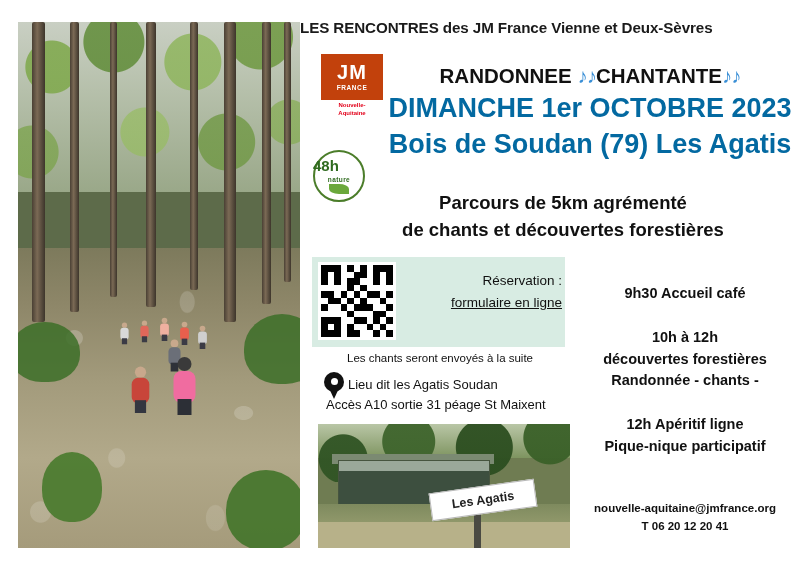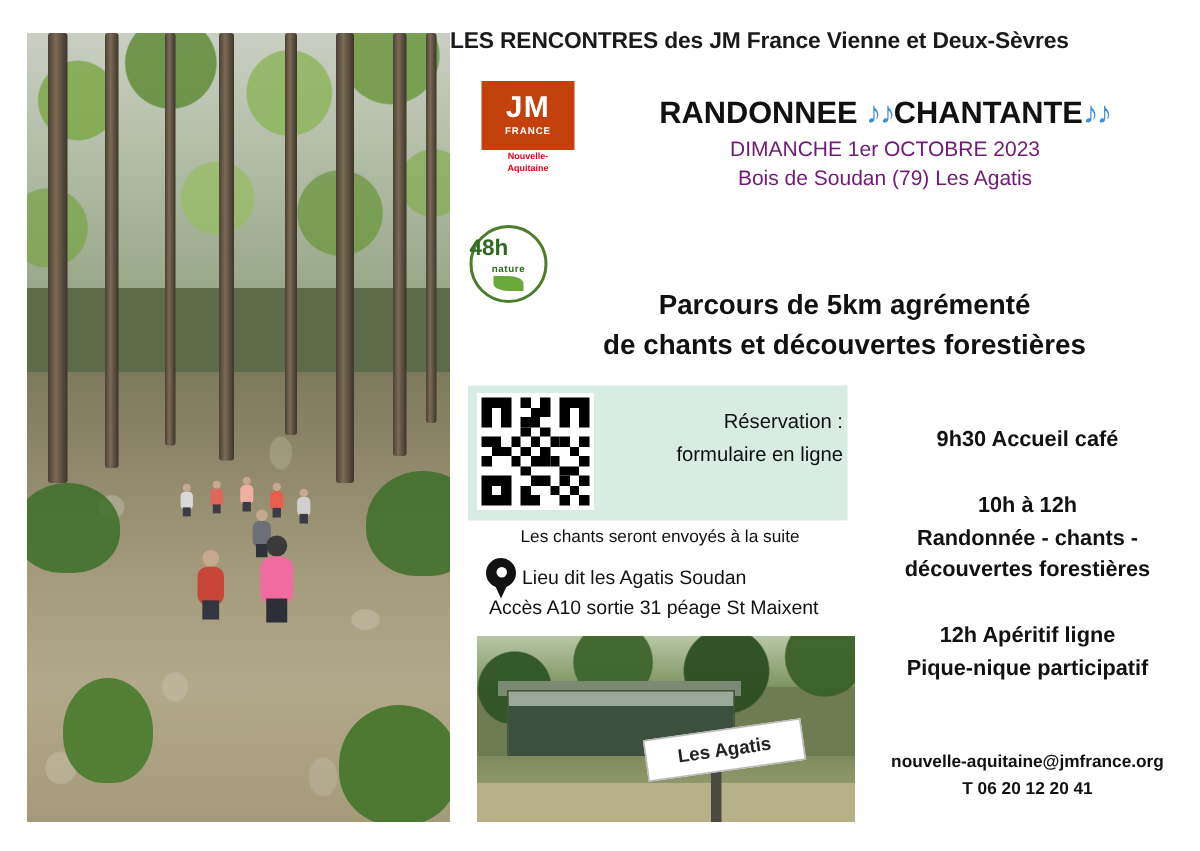--- a/index.html
+++ b/index.html
@@ -216,23 +216,23 @@
     font-size: 20.5px;
     font-weight: bold;
     color: #111111;
     line-height: 1.35;
   }
   .note {
     color: #3a8fd6;
     letter-spacing: -1px;
   }
   .t-line2, .t-line3 {
-    font-size: 14px;
-    font-weight: normal;
-    color: #701a75;
+    font-size: 27px;
+    font-weight: bold;
+    color: #0369a1;
     line-height: 1.35;
   }
 
   .parcours {
     position: absolute;
     left: 330px;
     top: 190px;
     width: 466px;
     text-align: center;
     font-size: 18.5px;
@@ -276,20 +276,21 @@
     position: absolute;
     left: 404px;
     top: 270px;
     width: 158px;
     text-align: right;
     font-size: 13.5px;
     color: #111111;
     line-height: 1.6;
   }
   .resa-text .link {
+    text-decoration: underline;
   }
   .chants-suite {
     position: absolute;
     left: 312px;
     top: 352px;
     width: 256px;
     text-align: center;
     font-size: 11.5px;
     color: #111111;
   }
@@ -683,22 +684,22 @@
     <div class="p2ground"></div>
     <div class="p2path"></div>
     <div class="p2post"></div>
     <div class="p2sign">Les Agatis</div>
   </div>
 
   <div class="schedule">
     <div class="sch-item">9h30 Accueil café</div>
     <div class="sch-gap"></div>
     <div class="sch-item">10h à 12h</div>
+    <div class="sch-item">découvertes forestières</div>
     <div class="sch-item">Randonnée - chants -</div>
-    <div class="sch-item">découvertes forestières</div>
     <div class="sch-gap"></div>
     <div class="sch-item">12h Apéritif ligne</div>
     <div class="sch-item">Pique-nique participatif</div>
   </div>
 
   <div class="contact">
     <div>nouvelle-aquitaine@jmfrance.org</div>
     <div>T 06 20 12 20 41</div>
   </div>
 

